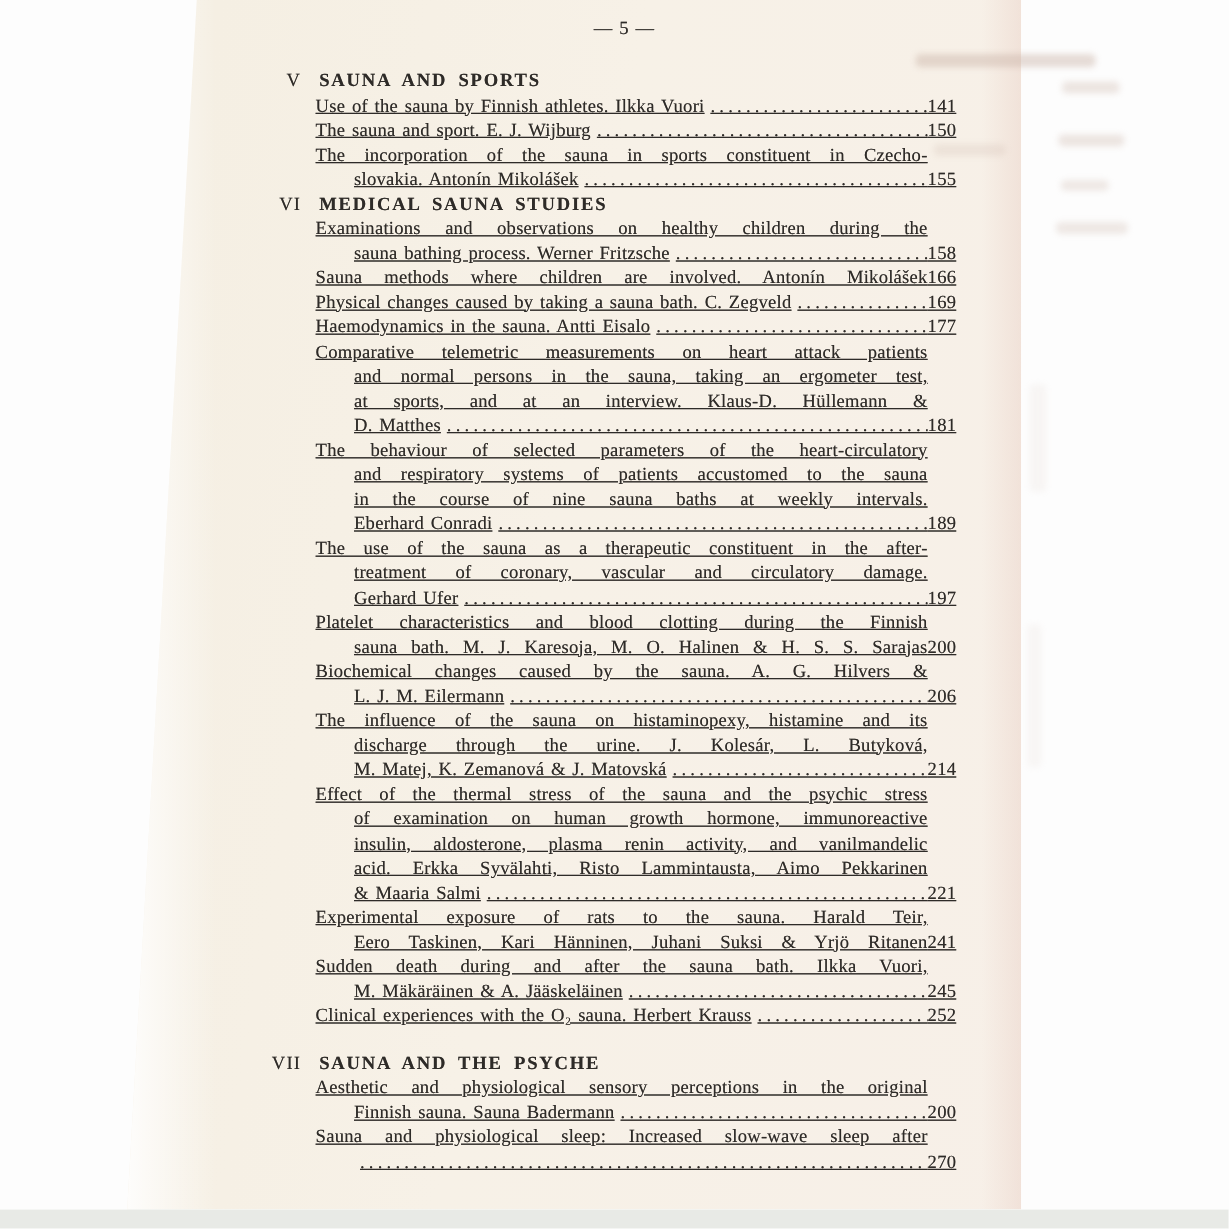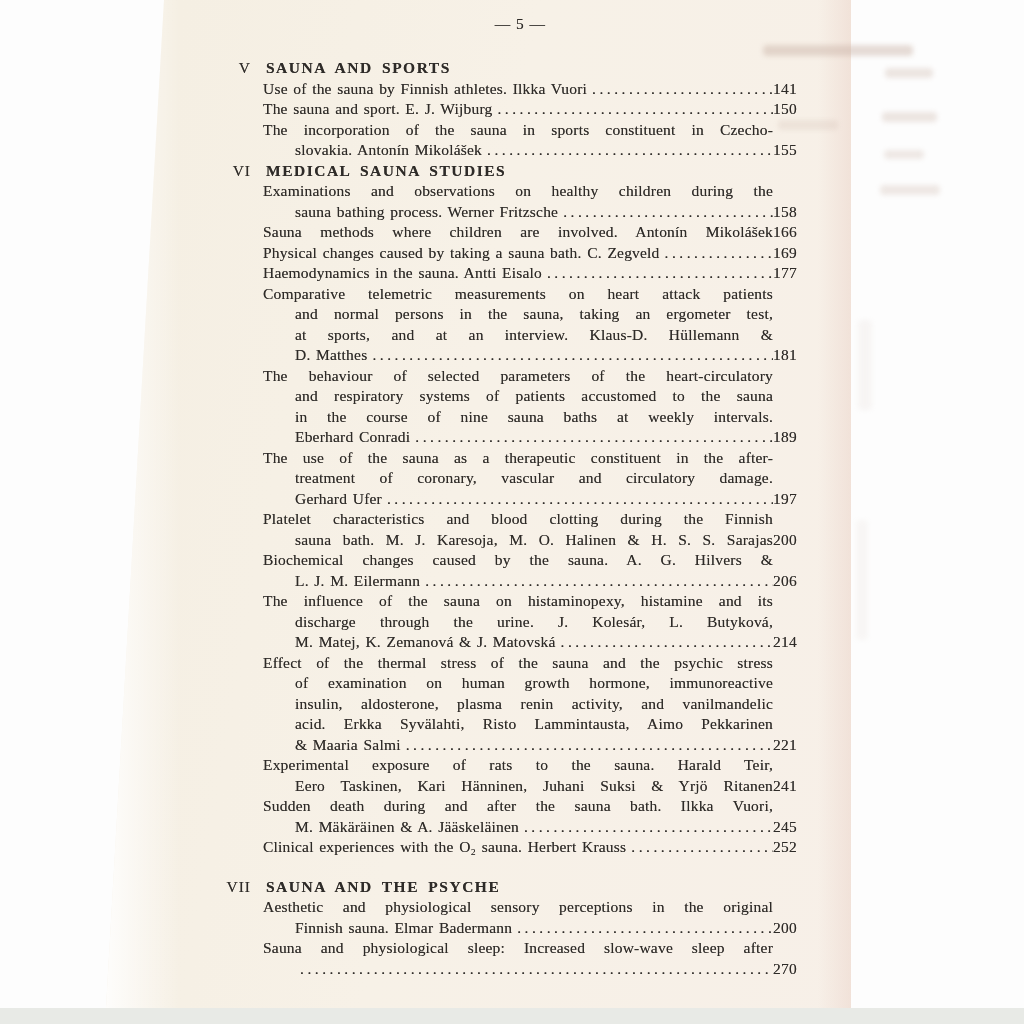--- a/index.html
+++ b/index.html
@@ -34,21 +34,21 @@
          text-shadow:0 0 .4px rgba(46,43,40,.6);}
   .pg-header{position:absolute;left:175px;top:14px;width:690px;text-align:center;}
 
   .toc{position:absolute;left:263px;top:34px;width:562px;}
   .section{position:relative;}
   .sec0{margin-top:24px}.sec1{}.sec2{margin-top:19px}
   .shead{position:relative;letter-spacing:1.5px;word-spacing:4px;}
   .roman{position:absolute;left:-46px;width:34px;text-align:right;letter-spacing:1px;}
   .stitle{padding-left:3px;font-weight:bold;}
 
-  .line{display:flex;}
+  .line{display:flex;text-decoration:underline;}
   .line.ind{padding-left:32px;}
   .txt{white-space:pre-wrap;}
   .line.fill .txt{flex:1;text-align:justify;text-align-last:justify;}
   .leader{flex:1;overflow:hidden;white-space:nowrap;letter-spacing:3.5px;
           padding-left:5px;padding-right:2px;}
   .page{width:52px;flex:none;text-align:left;}
 </style>
 </head>
 <body>
 
@@ -226,21 +226,21 @@
             <span class="page">252</span>
           </div>
         </div>
         <div class="section sec2">
           <div class="shead"><span class="roman">VII</span><span class="stitle">SAUNA AND THE PSYCHE</span></div>
           <div class="line fill">
             <span class="txt">Aesthetic and physiological sensory perceptions in the original</span>
             <span class="page"></span>
           </div>
           <div class="line ind">
-            <span class="txt">Finnish sauna. Elmar Badermann</span>
+            <span class="txt">Finnish sauna. Sauna Badermann</span>
             <span class="leader">..........................................................................................................</span>
             <span class="page">200</span>
           </div>
           <div class="line fill">
             <span class="txt">Sauna and physiological sleep: Increased slow-wave sleep after</span>
             <span class="page"></span>
           </div>
           <div class="line ind">
             <span class="leader">..........................................................................................................</span>
             <span class="page">270</span>

